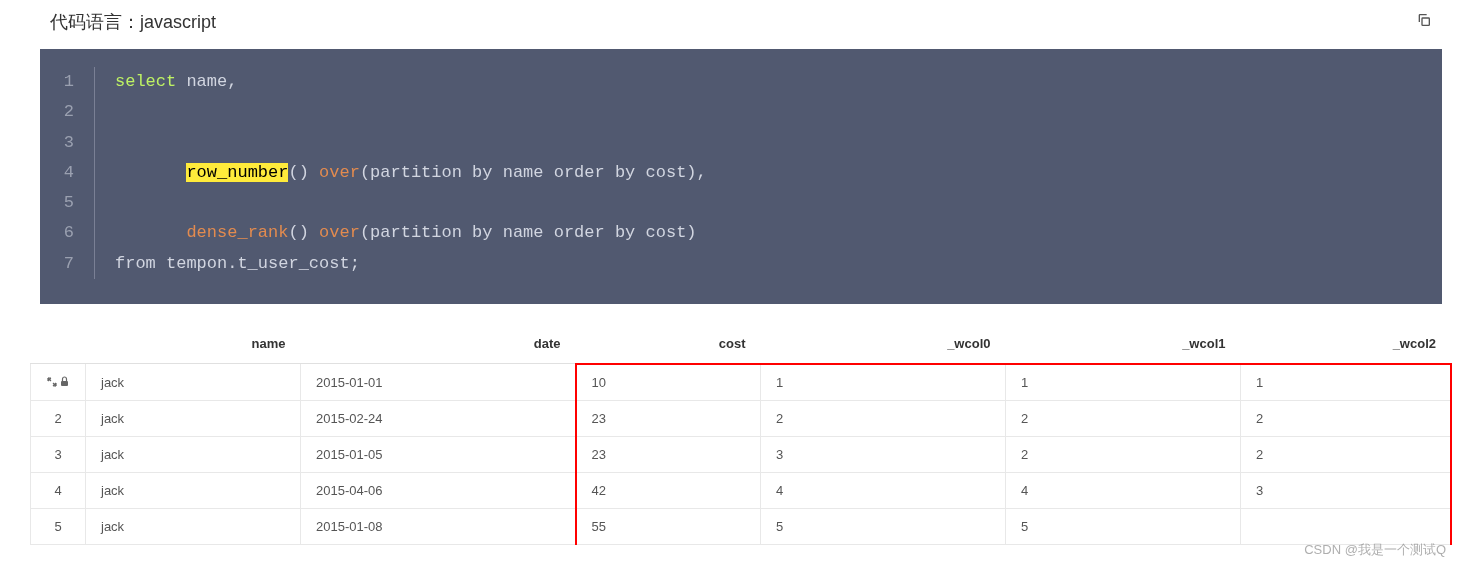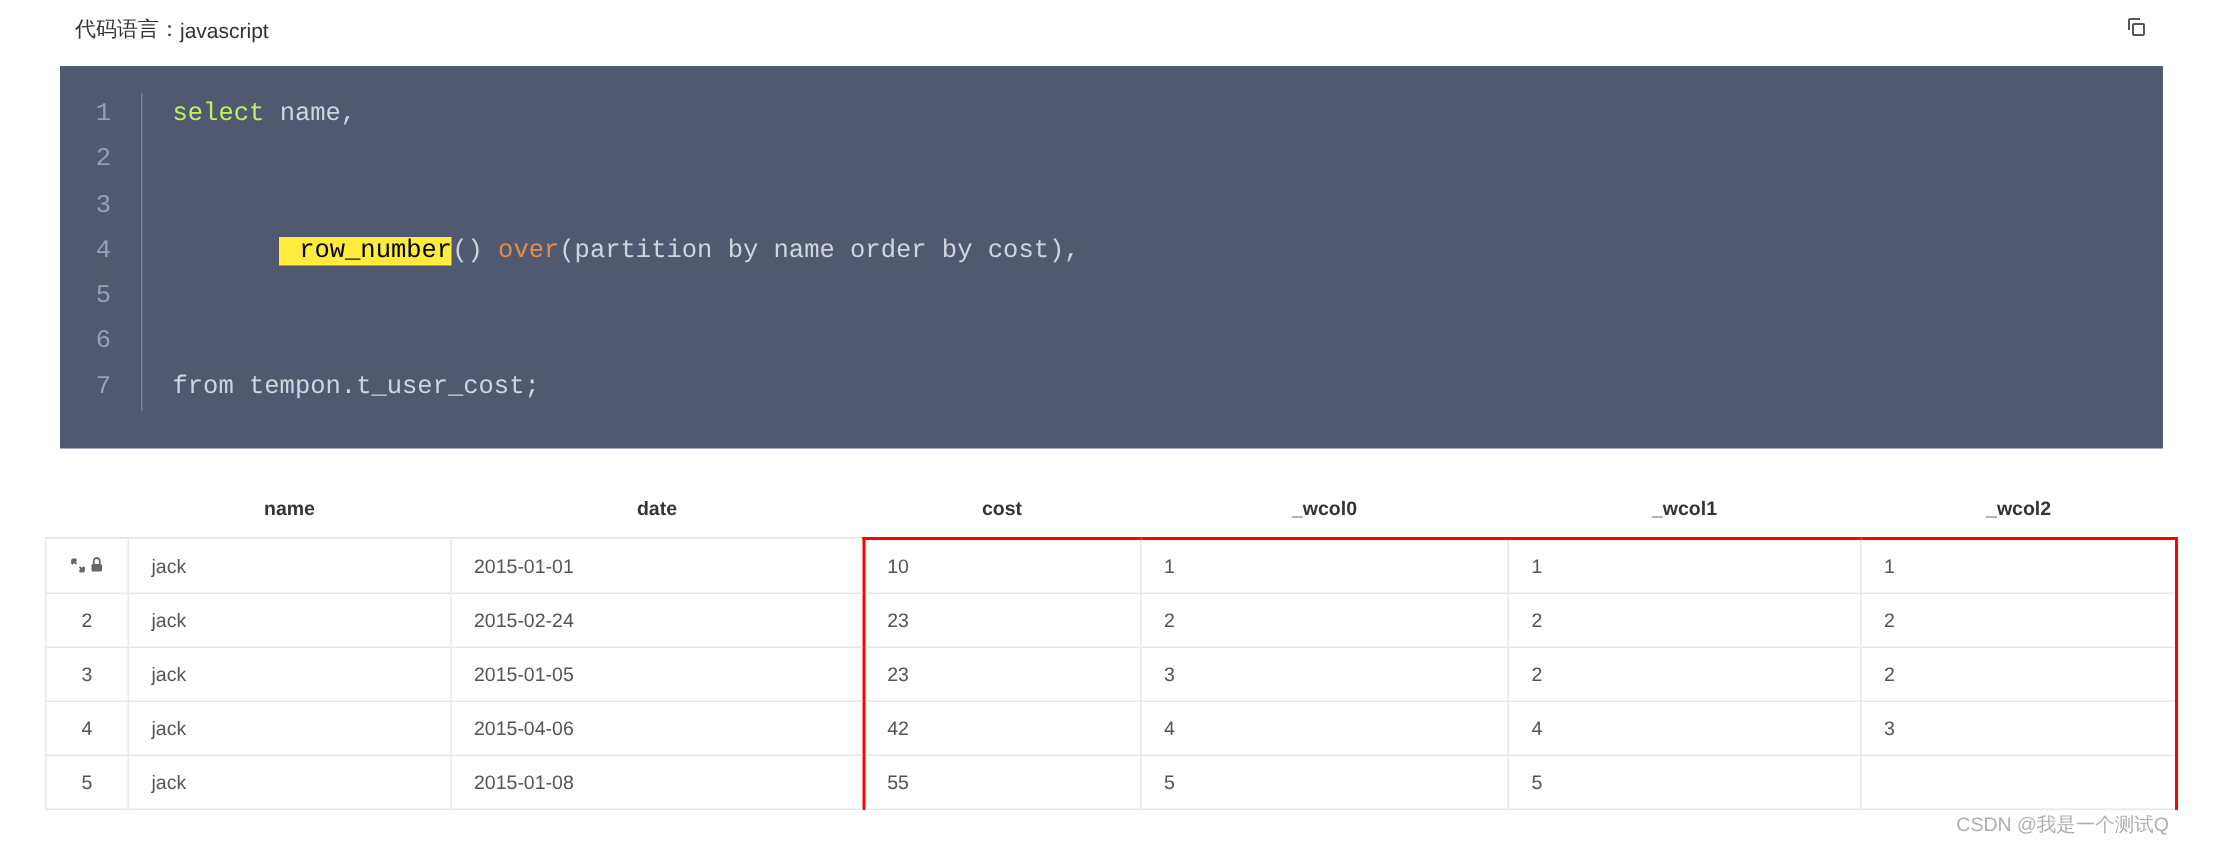--- a/index.html
+++ b/index.html
@@ -3,21 +3,21 @@
 <meta charset="utf-8">
 <style>
   * { margin: 0; padding: 0; box-sizing: border-box; }
   body { font-family: -apple-system, BlinkMacSystemFont, "Segoe UI", Arial, sans-serif; background: #fff; width: 1482px; }
   
   .header {
     display: flex;
     justify-content: space-between;
     align-items: center;
     padding: 10px 50px;
-    font-size: 14px;
+    font-size: 18px;
     color: #333;
   }
   .header-left { display: flex; align-items: center; }
   .copy-icon { width: 16px; height: 16px; cursor: pointer; }
   
   .code-block {
     background: #515970;
     margin: 5px 40px 15px 40px;
     padding: 18px 0 25px 0;
     font-family: "Courier New", Consolas, monospace;
@@ -34,31 +34,31 @@
     user-select: none;
   }
   .line-content {
     padding-left: 20px;
     color: #d1d5e0;
     white-space: pre;
   }
   .kw-select { color: #bef264; }
   .kw-over { color: #e38b4f; }
   .kw-rank { color: #e38b4f; }
-  .highlight { background: #ffeb3b; color: #000; padding-left: 13px; }
+  .highlight { background: #ffeb3b; color: #000; }
   
   .result-table {
     margin: 20px 30px 0 30px;
     border-collapse: collapse;
     width: calc(100% - 60px);
     font-size: 13px;
     color: #333;
   }
   .result-table th {
-    text-align: center;
+    text-align: right;
     padding: 12px 15px;
     font-weight: bold;
     color: #333;
     border-bottom: 1px solid #e0e0e0;
   }
   .result-table td {
     padding: 10px 15px;
     border: 1px solid #e8e8e8;
     color: #555;
   }
@@ -116,20 +116,21 @@
     </div>
     <div class="code-line">
       <div class="line-number">4</div>
       <div class="line-content"><span>       </span><span class="highlight">row_number</span><span>() </span><span class="kw-over">over</span><span>(partition by name order by cost),</span></div>
     </div>
     <div class="code-line">
       <div class="line-number">5</div>
     </div>
     <div class="code-line">
       <div class="line-number">6</div>
+      <div class="line-content"><span>       </span><span class="kw-rank">dense_rank</span><span>() </span><span class="kw-over">over</span><span>(partition by name order by cost)</span></div>
     </div>
     <div class="code-line">
       <div class="line-number">7</div>
       <div class="line-content"><span>from tempon.t_user_cost;</span></div>
     </div>
   </div>
 
 <table class="result-table">
   <thead>
     <tr>

